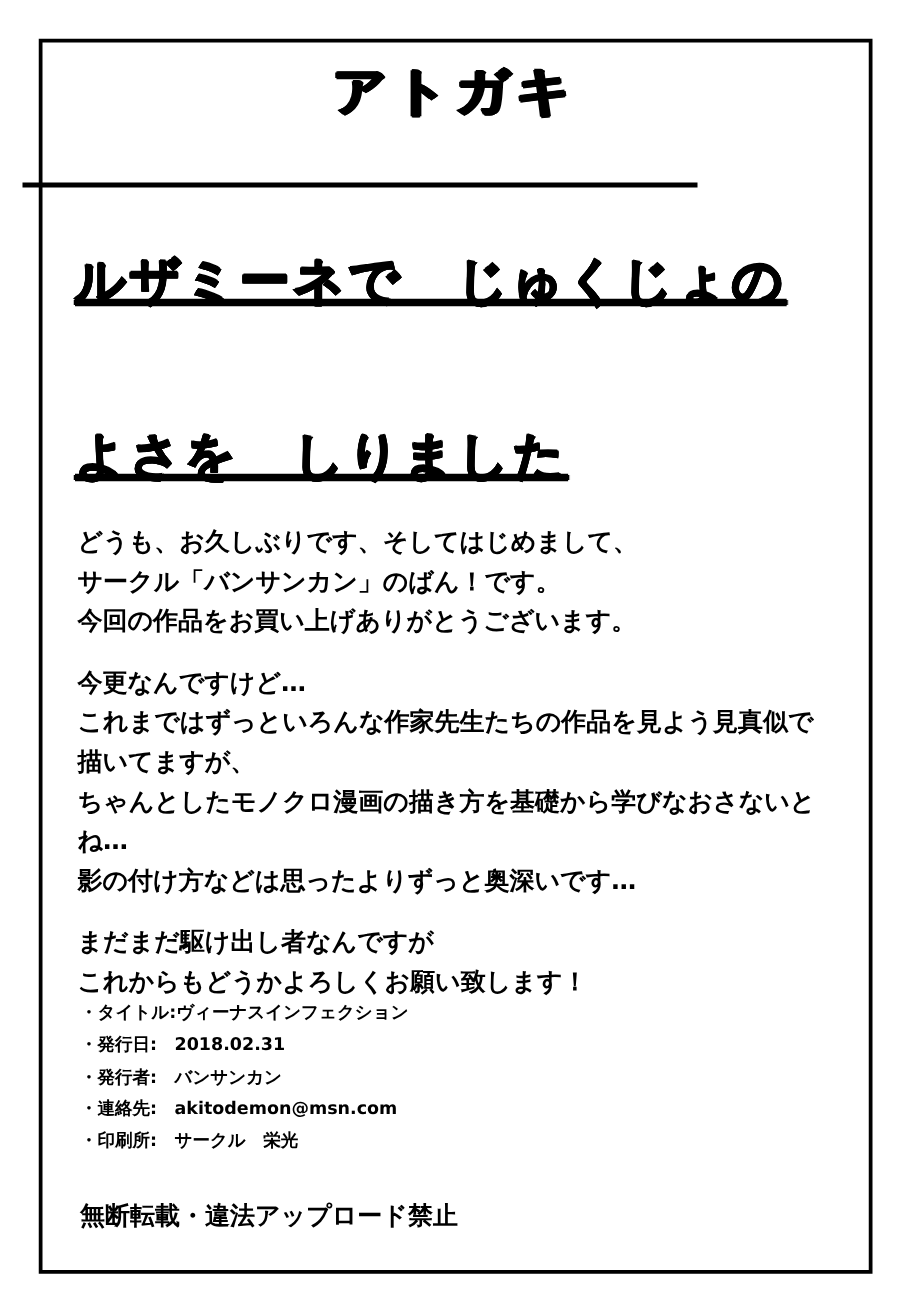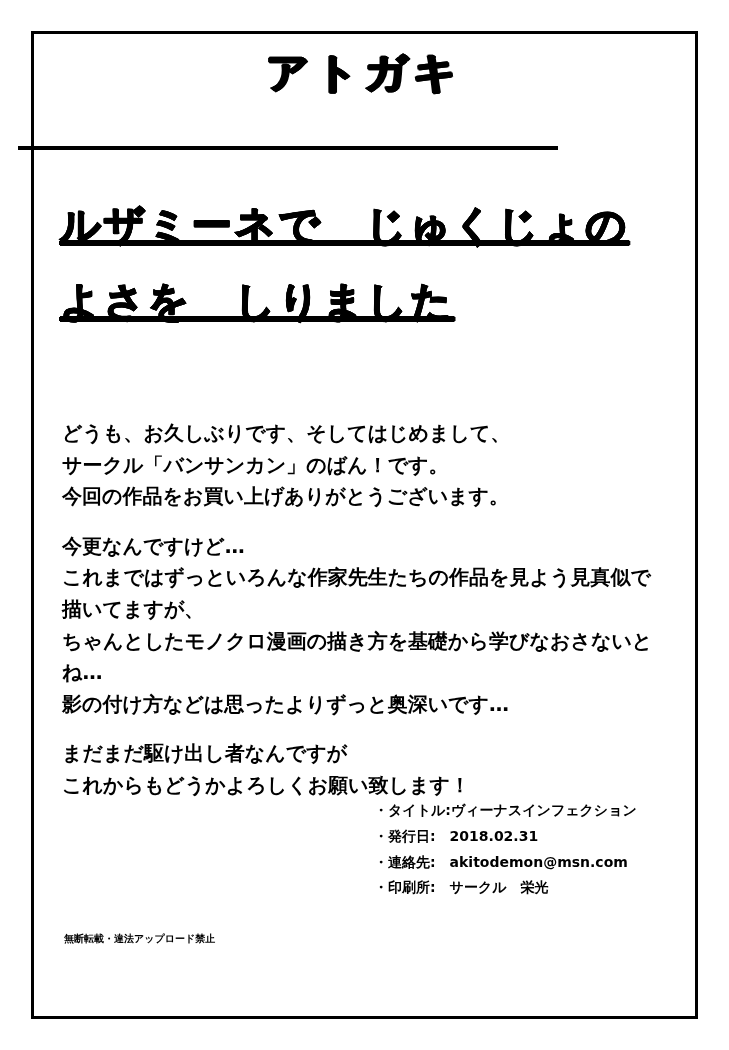--- a/index.html
+++ b/index.html
@@ -67,21 +67,21 @@
     font-size: 40px;
     font-weight: bold;
     letter-spacing: 3px;
     line-height: 1.0;
     -webkit-text-stroke: 1.6px #000;
     text-shadow: 1px 0 0 #000, -1px 0 0 #000, 0 1px 0 #000, 0 -1px 0 #000;
     white-space: pre;
     text-decoration: underline;
   }
   .big-line.second {
-    margin-top: 36px;
+    margin-top: 100px;
   }
 
   
   .body-text {
     position: absolute;
     left: 62px;
     top: 418px;
     width: 600px;
     font-family: "DejaVu Sans", sans-serif;
     font-size: 20px;
@@ -100,36 +100,35 @@
     left: 64px;
     top: 798px;
     width: 600px;
     font-family: "DejaVu Sans", sans-serif;
     font-size: 14px;
     font-weight: bold;
   }
   .colophon-cols {
     display: flex;
     align-items: flex-start;
-    justify-content: flex-end;
   }
   .col-left {
     width: 290px;
   }
   .col-right {
     width: 300px;
   }
   .colo-row {
     line-height: 1.84;
     white-space: pre;
   }
   .notice {
     margin-top: 30px;
     font-family: "DejaVu Sans", sans-serif;
-    font-size: 10px;
+    font-size: 20px;
     font-weight: bold;
     line-height: 1.5;
   }
 </style>
 </head>
 <body>
 
 <div class="page-frame"></div>
 
 <div class="atogaki-title">アトガキ</div>
@@ -151,18 +150,19 @@
 影の付け方などは思ったよりずっと奥深いです…</p>
   <p class="body-para">まだまだ駆け出し者なんですが
 これからもどうかよろしくお願い致します！</p>
 </div>
 
 <div class="colophon">
   <div class="colophon-cols">
     <div class="col-left">
       <div class="colo-row">・タイトル:ヴィーナスインフェクション</div>
       <div class="colo-row">・発行日:　2018.02.31</div>
+      <div class="colo-row">・発行者:　バンサンカン</div>
       <div class="colo-row">・連絡先:　akitodemon@msn.com</div>
       <div class="colo-row">・印刷所:　サークル　栄光</div>
     </div>
   </div>
   <div class="notice">無断転載・違法アップロード禁止</div>
 </div>
 
 </body></html>

